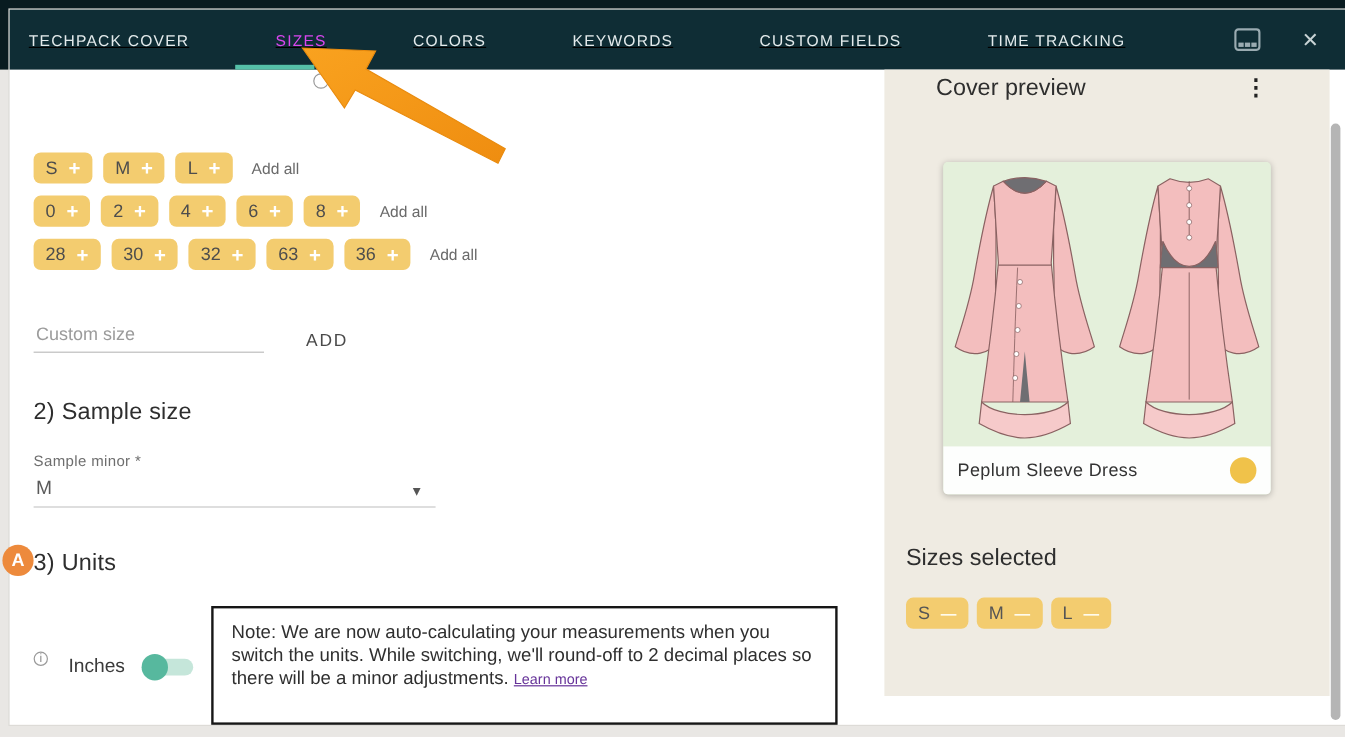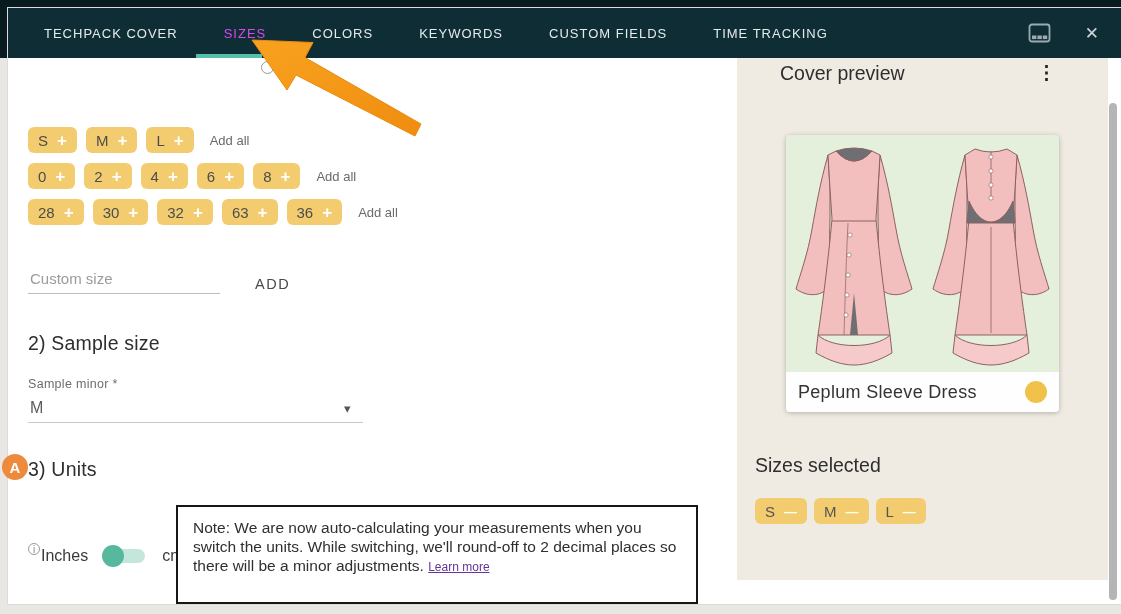--- a/index.html
+++ b/index.html
@@ -8,21 +8,21 @@
 
   
   .backdrop-top { position:absolute; left:0; top:0; width:1121px; height:58px; background:#081b20; }
 
   .modal { position:absolute; left:8px; top:8px; width:1113px; height:596px;
     background:#ffffff; box-shadow:0 0 0 1px #dddbd7; }
 
   
   .hdr { position:absolute; left:0; top:0; width:100%; height:50px;
     background:#0f2d35; display:flex; align-items:center; }
-  .tabs { display:flex; gap:46px; padding-left:36px; }
+  .tabs { display:flex; gap:72px; padding-left:16px;text-decoration:underline; }
   .tab { font-size:13px; letter-spacing:1px; color:#e4ebec; cursor:pointer; white-space:nowrap; }
   .tab.active { color:#d946ef; }
   .tab-underline { position:absolute; left:188px; top:46px; width:66px; height:4px; background:#55c0a8; }
   .hdr-icons { margin-left:auto; display:flex; align-items:center; gap:34px; padding-right:22px; }
   .close-x { font-size:17px; color:#c9d4d6; cursor:pointer; }
 
   
   .h-section { position:absolute; font-size:19.5px; font-weight:500; color:#2e2e2e; letter-spacing:.2px; }
   .info-circle { position:absolute; width:13px; height:13px; border:1.5px solid #9a9a9a; border-radius:50%; }
 
@@ -46,42 +46,42 @@
   .field-line { position:absolute; height:1px; background:#c9c9c9; }
 
   .badge-a { position:absolute; left:2px; top:454px; width:26px; height:26px; border-radius:50%;
     background:#ed8a3c; color:#fff; font-size:15px; font-weight:bold;
     display:flex; align-items:center; justify-content:center; z-index:30; }
 
   .units-row { position:absolute; left:20px; top:536px; display:flex; align-items:center; }
   .info-sup { font-size:10px; color:#8a8a8a; border:1px solid #9a9a9a; border-radius:50%;
     width:12px; height:12px; display:inline-flex; align-items:center; justify-content:center;
     position:relative; top:-7px; margin-right:1px; }
-  .unit-lbl { font-size:16px; color:#3a3a3a; }
+  .unit-lbl { font-size:16px; color:#3a3a3a;margin-left:16px; }
   .toggle { position:relative; width:48px; height:24px; margin:0 12px 0 14px; cursor:pointer; }
   .toggle .track { position:absolute; left:5px; top:5px; width:38px; height:14px;
     border-radius:7px; background:#c5e6da; }
   .toggle .knob { position:absolute; left:0; top:1px; width:22px; height:22px;
     border-radius:50%; background:#57b89e; }
 
   .note-box { position:absolute; left:168px; top:497px; width:522px; height:99px;
     border:2px solid #161616; background:#fff; padding:11px 15px; z-index:5; }
   .note-text { font-size:15.5px; line-height:1.23; color:#2f2f2f; display:inline; }
   .note-link { font-size:12px; line-height:1.23; color:#663399; text-decoration:underline; cursor:pointer; }
 
   
   .panel { position:absolute; left:729px; top:50px; width:371px; height:522px; background:#efebe2; }
   .panel-title { position:absolute; left:43px; top:4px; font-size:19.5px; font-weight:500; color:#2e2e2e; }
   .kebab { position:absolute; left:300px; top:3px; font-size:19px; font-weight:bold; color:#222;
     cursor:pointer; letter-spacing:0; }
   .card { position:absolute; left:49px; top:77px; width:273px; height:277px; border-radius:4px;
     overflow:hidden; box-shadow:0 1px 5px rgba(0,0,0,.25); background:#e4f0db; }
   .card-label { position:absolute; left:0; bottom:0; width:100%; height:40px;
     background:rgba(255,255,255,.93); display:flex; align-items:center; padding:0 12px; }
-  .card-label .name { font-size:18px; color:#333; letter-spacing:.3px; }
+  .card-label .name { font-size:15px; color:#333; letter-spacing:.3px; }
   .color-dot { margin-left:auto; width:22px; height:22px; border-radius:50%; background:#f0c24a; }
   .panel-sub { position:absolute; left:18px; top:396px; font-size:19.5px; font-weight:500; color:#2e2e2e; }
   .sel-row { position:absolute; left:18px; top:440px; display:flex; gap:7px; }
   .sel-chip { height:26px; background:#f3cc6f; border-radius:6px; display:inline-flex;
     align-items:center; padding:0 10px; gap:9px; cursor:pointer; }
   .sel-chip .lbl { font-size:15px; color:#555; }
   .sel-chip .op { font-size:13px; font-weight:bold; color:#fffdf2; }
 
   .scroll-thumb { position:absolute; left:1109px; top:95px; width:8px; height:497px;
     background:#b5b5b5; border-radius:4px; z-index:20; cursor:pointer; }

